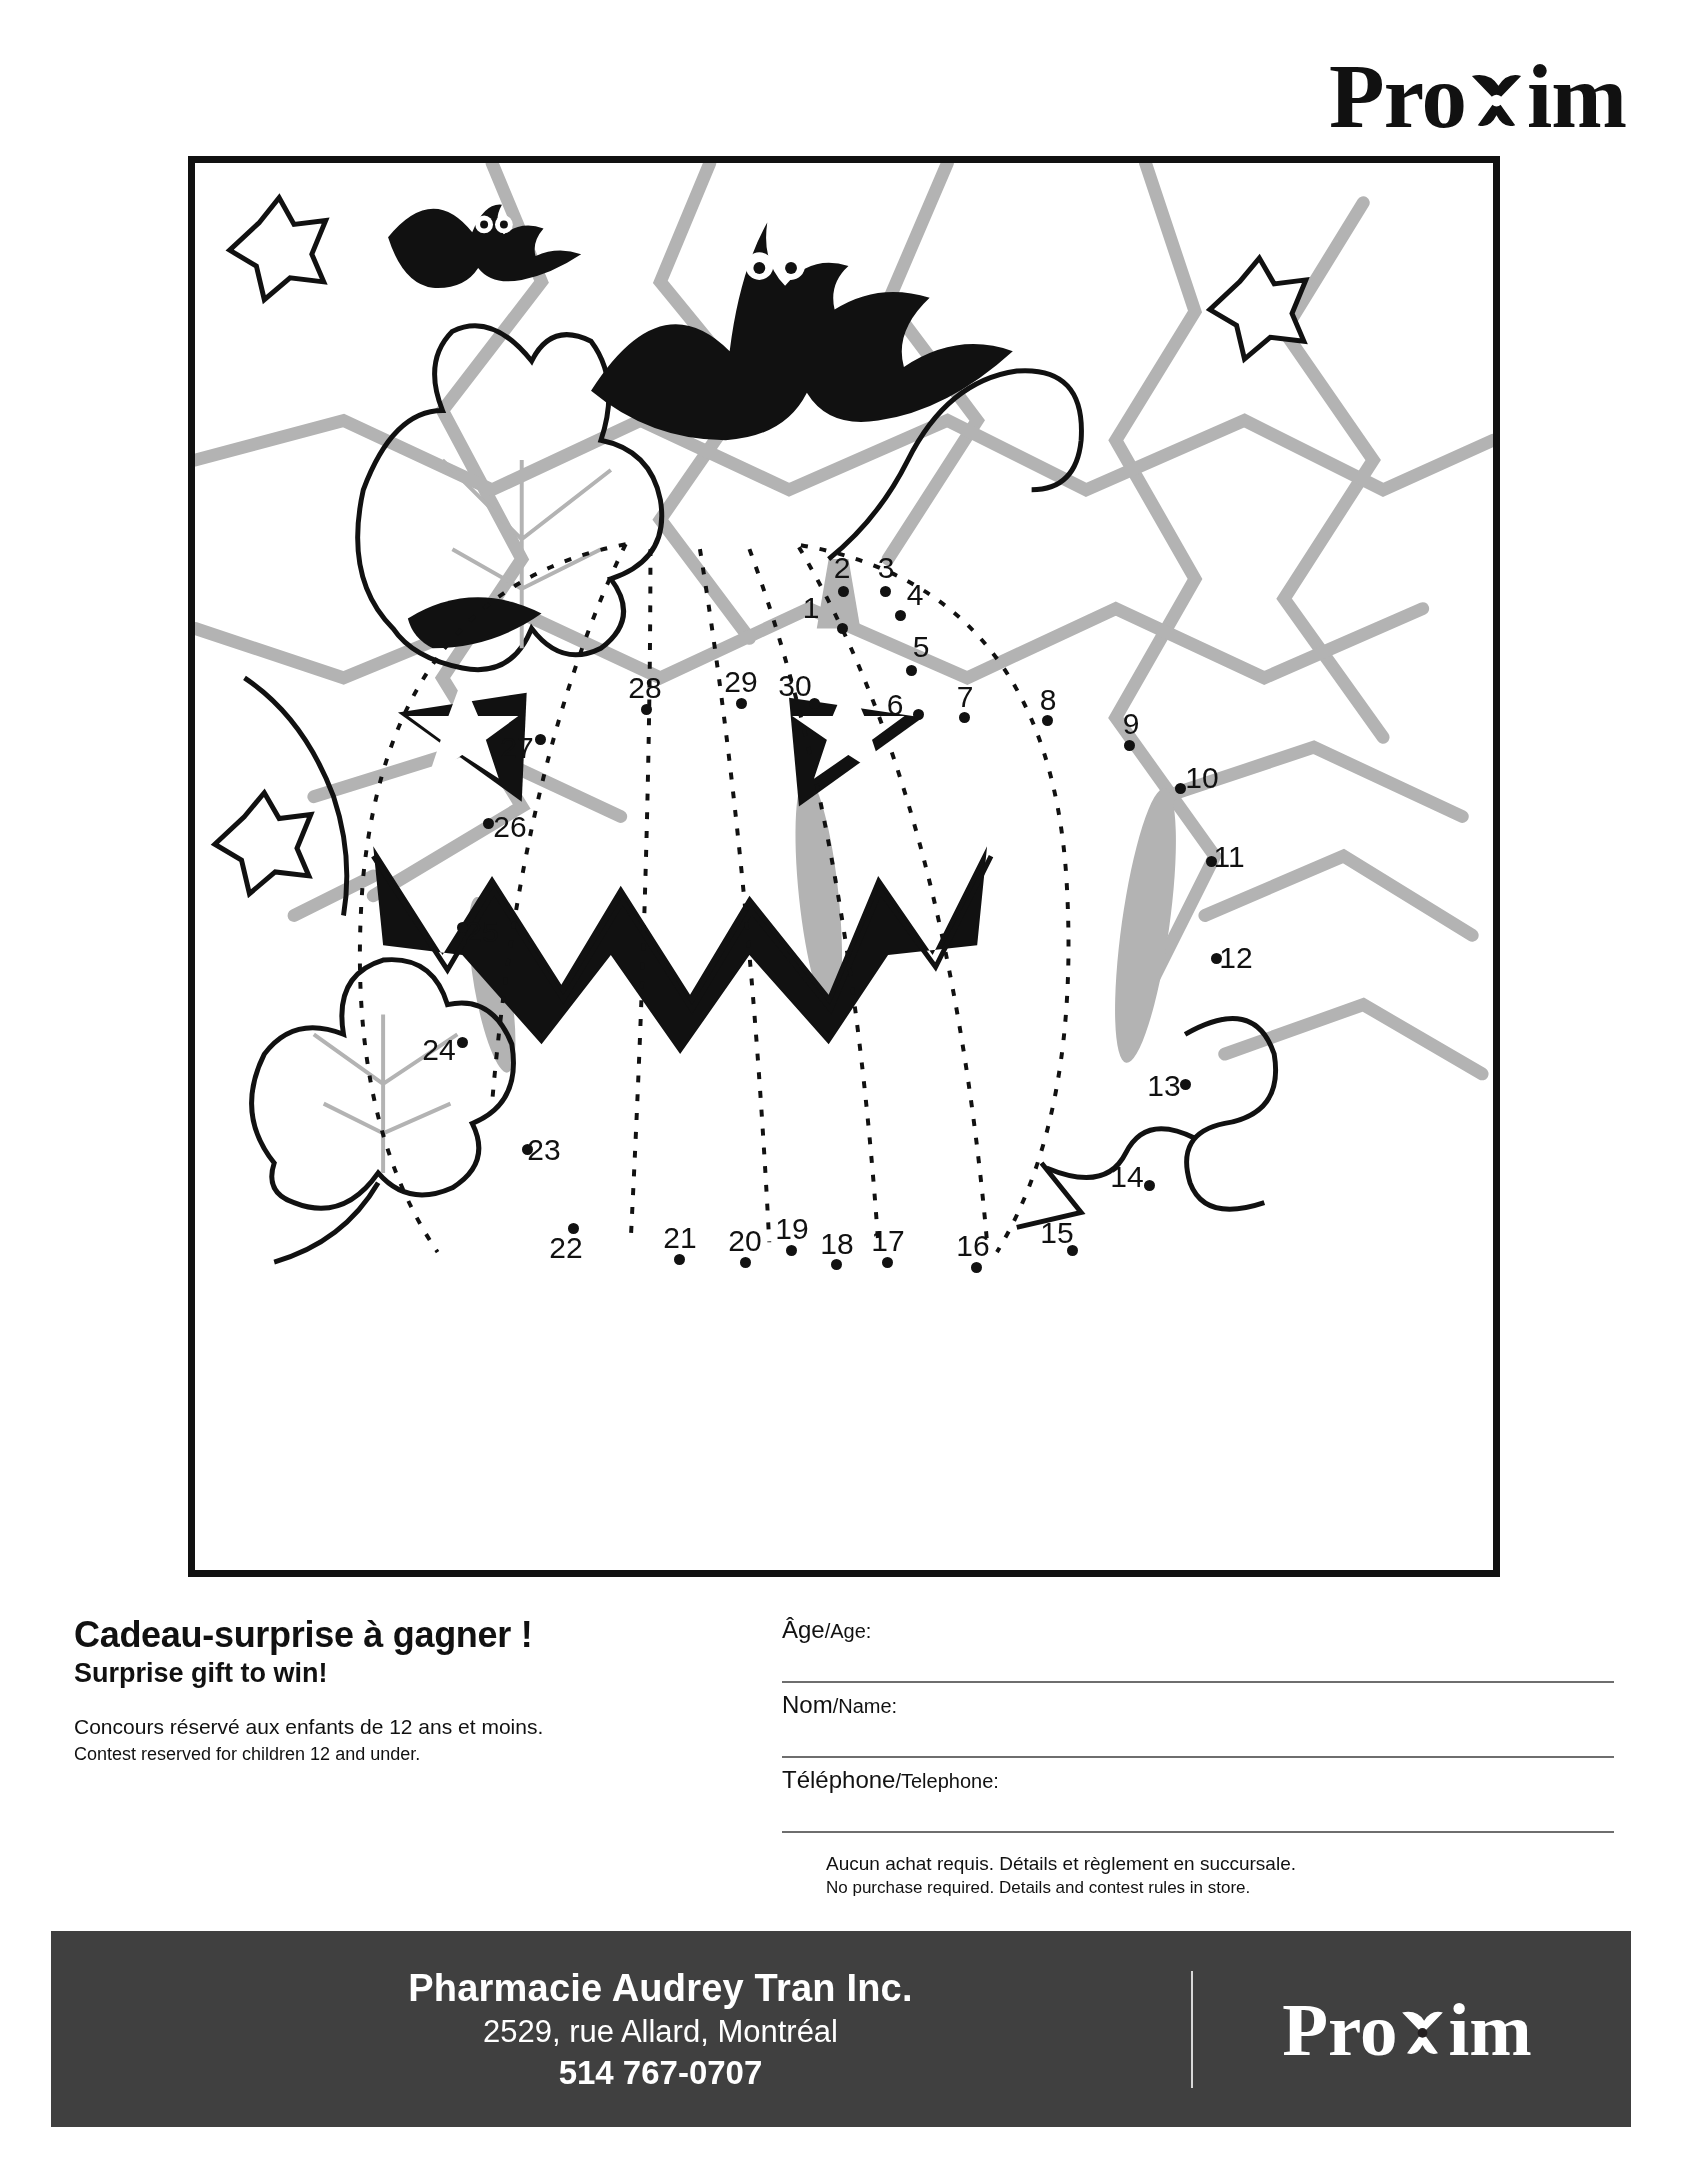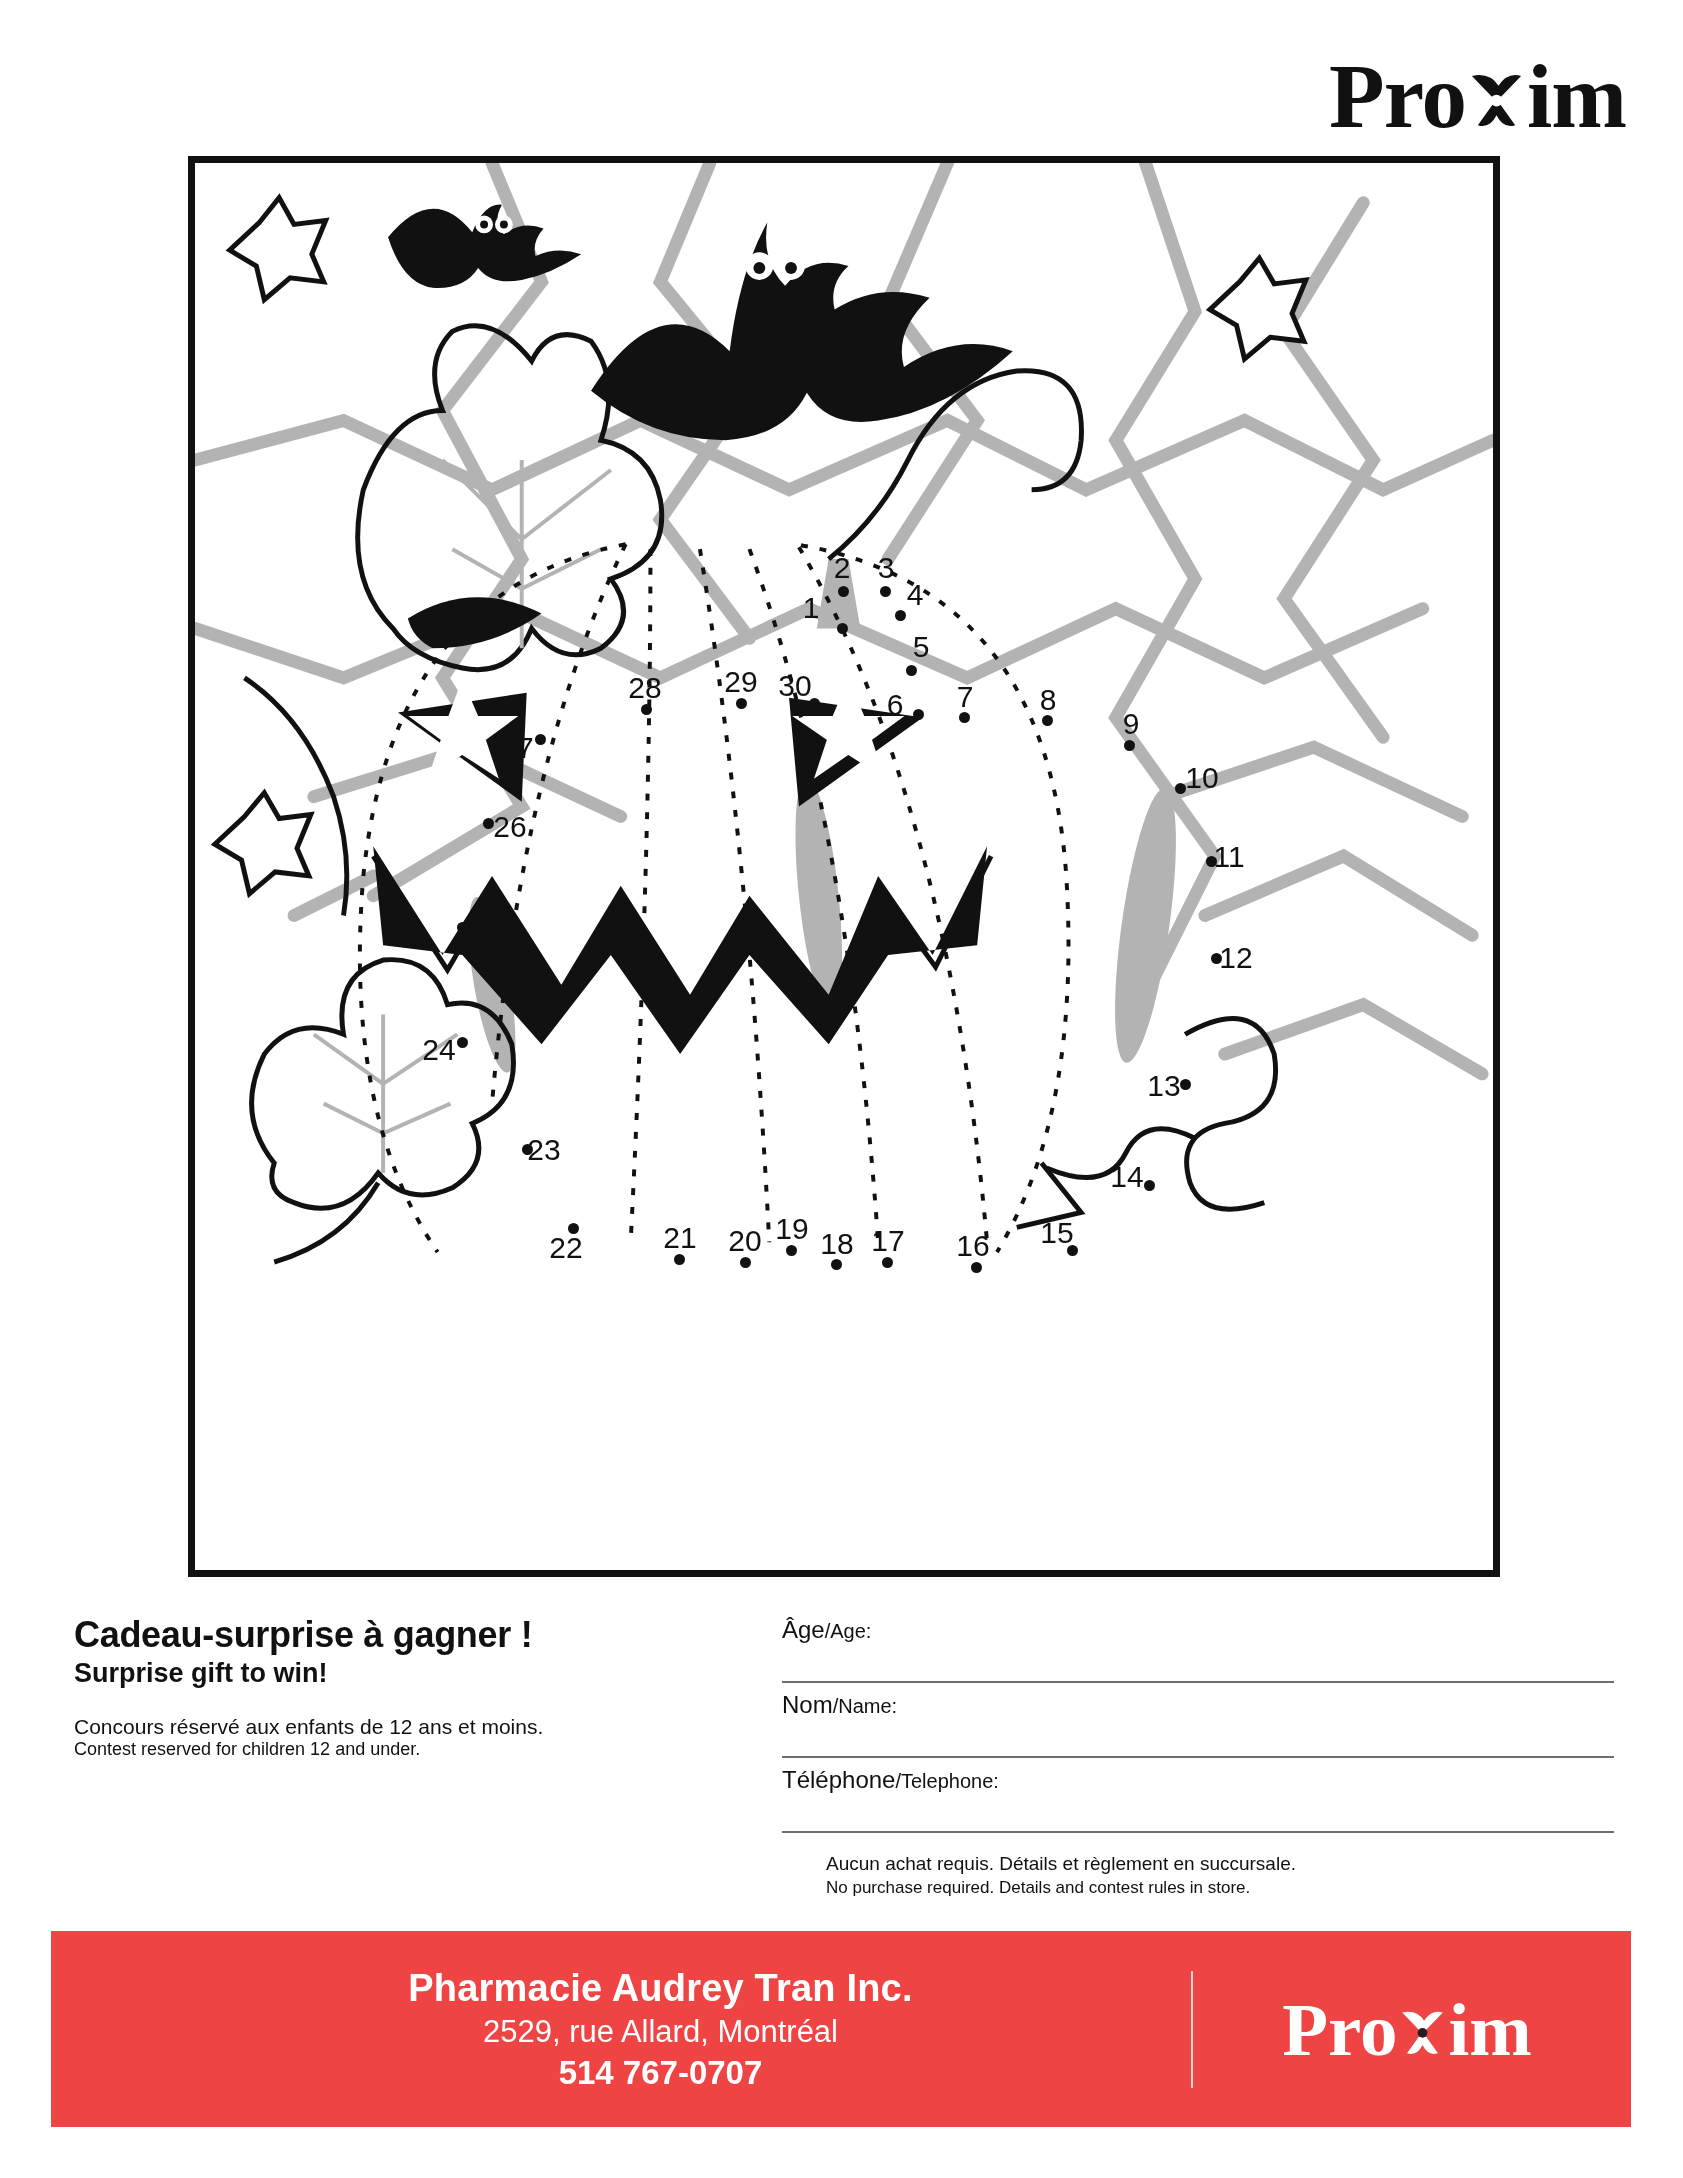--- a/index.html
+++ b/index.html
@@ -90,20 +90,21 @@
     font-size: 25px;
     font-weight: bold;
     color: #111;
   }
   .promo .rules-fr {
     margin-top: 26px;
     font-size: 21px;
     color: #111;
   }
   .promo .rules-en {
+    margin-top: 5px;
     font-size: 18px;
     color: #111;
   }
 
   
   .form {
     position: absolute;
     left: 782px;
     top: 1616px;
     width: 832px;
@@ -134,21 +135,21 @@
   .disclaimer .fr { font-size: 19px; color: #111; }
   .disclaimer .en { font-size: 17px; color: #111; margin-top: 3px; }
 
   
   .footer {
     position: absolute;
     left: 51px;
     top: 1931px;
     width: 1580px;
     height: 196px;
-    background: #ef4444;
+    background: #404040;
     color: #fff;
     display: flex;
     align-items: center;
   }
   .footer-center {
     flex: 1;
     text-align: center;
     padding-left: 79px;
   }
   .footer-name {

